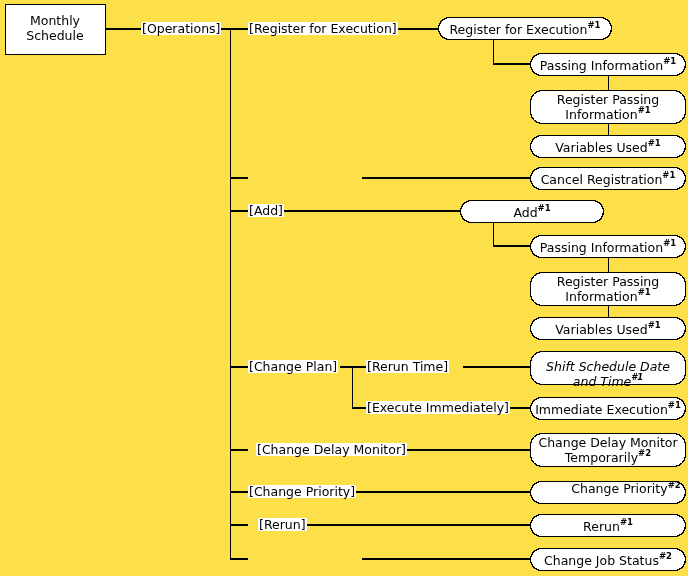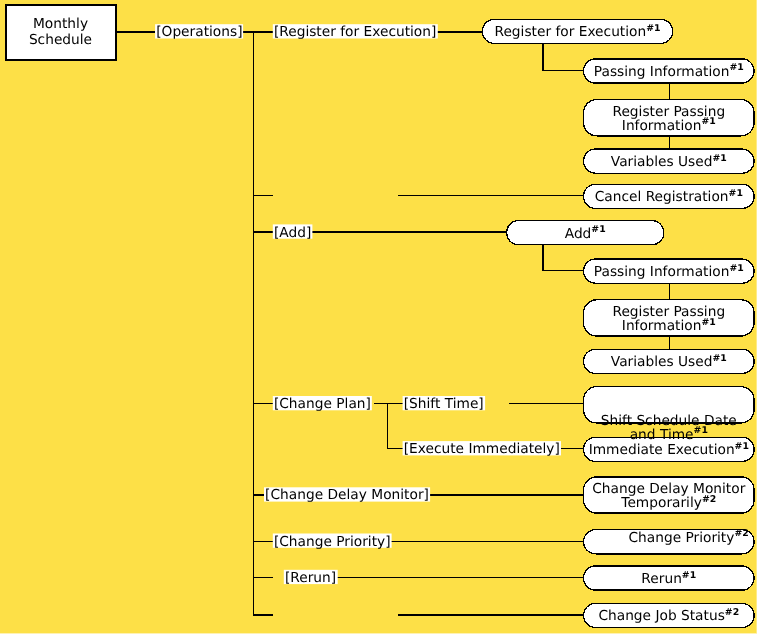--- a/index.html
+++ b/index.html
@@ -136,25 +136,25 @@
   <div class="root-label" style="left:5px; top:13px; width:100px;">
     <div>Monthly</div>
     <div>Schedule</div>
   </div>
 
   <div class="bracket-label" style="left:141px; top:22px;">[Operations]</div>
 
   <div class="bracket-label" style="left:248px; top:22px;">[Register for Execution]</div>
   <div class="bracket-label" style="left:248px; top:204px;">[Add]</div>
   <div class="bracket-label" style="left:248px; top:360px;">[Change Plan]</div>
-  <div class="bracket-label" style="left:240px; top:443px;">[Change Delay Monitor]</div>
+  <div class="bracket-label" style="left:256px; top:443px;">[Change Delay Monitor]</div>
   <div class="bracket-label" style="left:248px; top:485px;">[Change Priority]</div>
   <div class="bracket-label" style="left:258px; top:518px;">[Rerun]</div>
 
-  <div class="bracket-label" style="left:366px; top:360px;">[Shift Time]</div>
+  <div class="bracket-label" style="left:366px; top:360px;">[Rerun Time]</div>
   <div class="bracket-label" style="left:366px; top:401px;">[Execute Immediately]</div>
 
   <div class="node-label" style="left:438px; top:17px; width:174px; height:23px;">
     <span><span class="txt">Register for Execution</span><span class="sup">#1</span></span>
   </div>
 
   <div class="node-label" style="left:530px; top:53px; width:156px; height:23px;">
     <span><span class="txt">Passing Information</span><span class="sup">#1</span></span>
   </div>
 
@@ -181,21 +181,21 @@
 
   <div class="node-label" style="left:530px; top:272px; width:156px; height:34px; flex-direction:column;">
     <span>Register Passing</span>
     <span><span class="txt">Information</span><span class="sup">#1</span></span>
   </div>
 
   <div class="node-label" style="left:530px; top:317px; width:156px; height:23px;">
     <span><span class="txt">Variables Used</span><span class="sup">#1</span></span>
   </div>
 
-  <div class="node-label" style="left:530px; top:371px; width:156px; height:34px; flex-direction:column;">
+  <div class="node-label" style="left:530px; top:357px; width:156px; height:34px; flex-direction:column;font-style:italic;">
     <span>Shift Schedule Date</span>
     <span><span class="txt">and Time</span><span class="sup">#1</span></span>
   </div>
 
   <div class="node-label" style="left:530px; top:397px; width:156px; height:23px;">
     <span><span class="txt">Immediate Execution</span><span class="sup">#1</span></span>
   </div>
 
   <div class="node-label" style="left:530px; top:433px; width:156px; height:34px; flex-direction:column;">
     <span>Change Delay Monitor</span>

